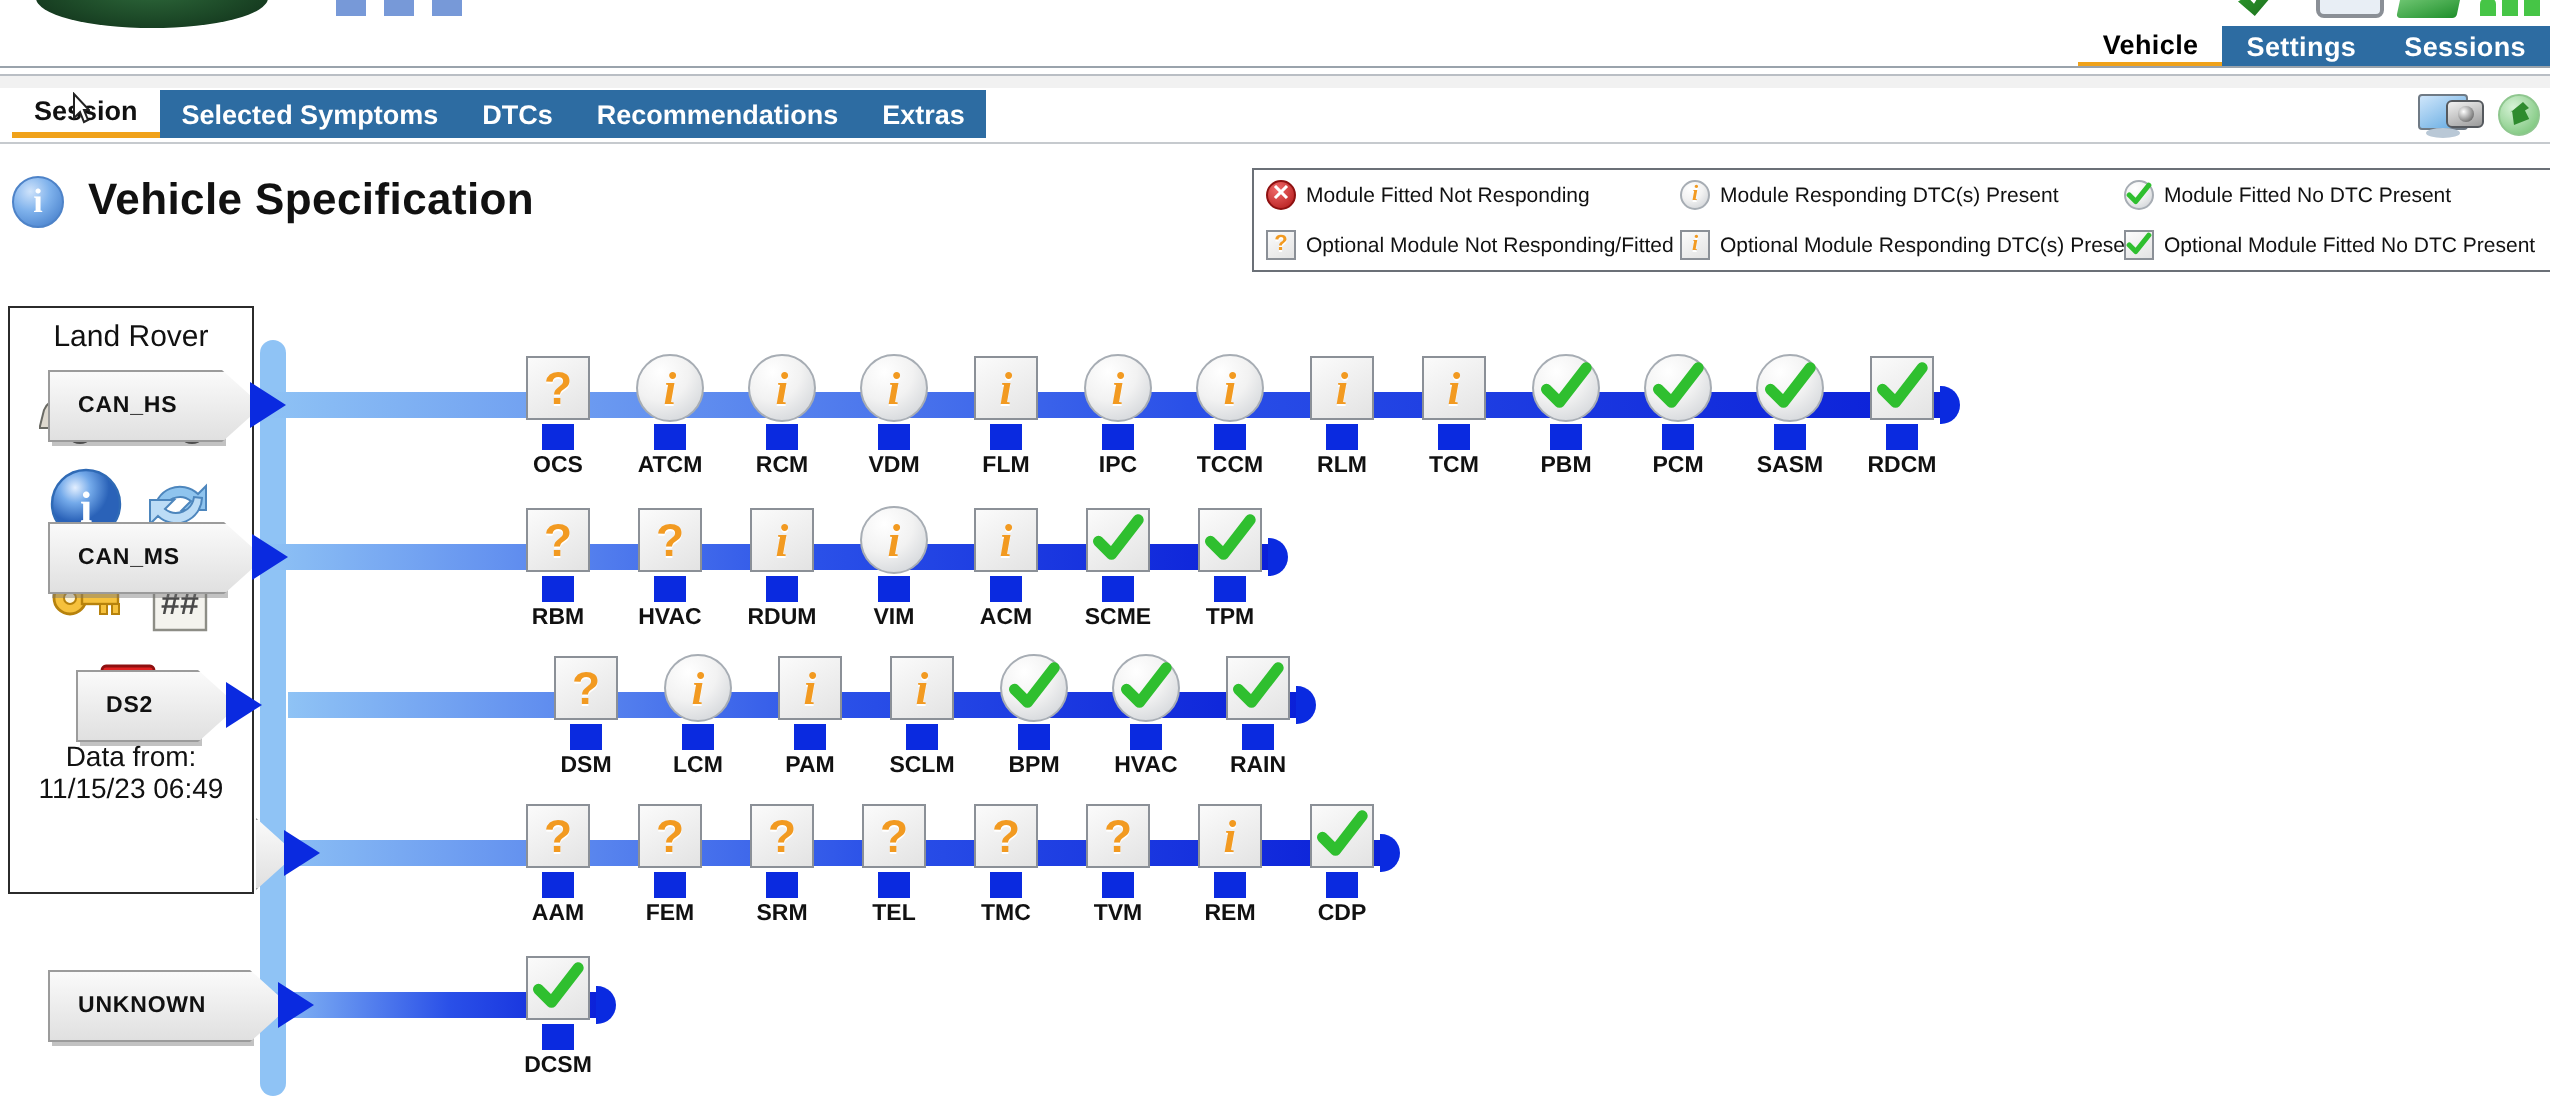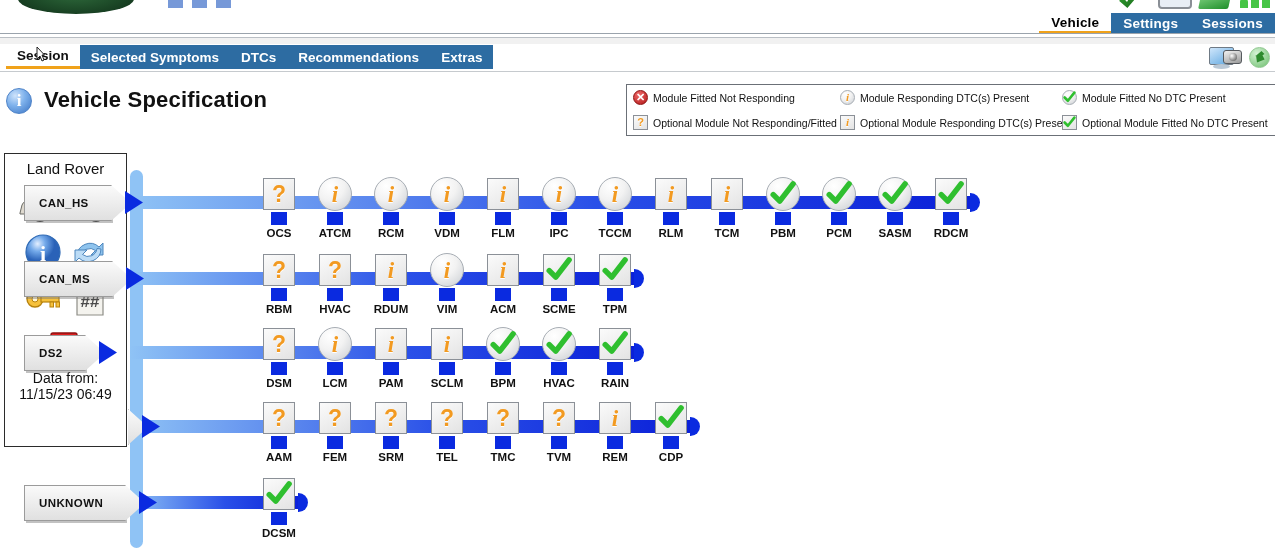--- a/index.html
+++ b/index.html
@@ -499,21 +499,21 @@
             <div class="glyph chk">
               <svg width="26" height="26" viewBox="0 0 16 16">
                 <path d="M2 8.4 L6 12.4 L14.2 1.8" stroke="#2fbf2f" stroke-width="3.4" fill="none" stroke-linecap="round" stroke-linejoin="round"></path>
               </svg>
             </div>
           </div>
           <div class="pin"></div>
           <div class="lbl">TPM</div>
         </div>
       </div>
-      <div class="busrow" style="left: 0px; top: 164px; width: 1205px;">
+      <div class="busrow" style="left: 14px; top: 164px; width: 1205px;">
         <div class="busline fade" style="left:130px;width:508px"></div>
         <div class="tag">
           <span>DS2</span>
         </div>
         <div class="tagpoint" style="left: 85px;"></div>
         <div class="tagarrow" style="left: 99px;"></div>
         <div class="cap" style="left:634px"></div>
         <div class="node" style="left:262px">
           <div class="g sq">
             <div class="glyph q" style="font-size:23px">?</div>

